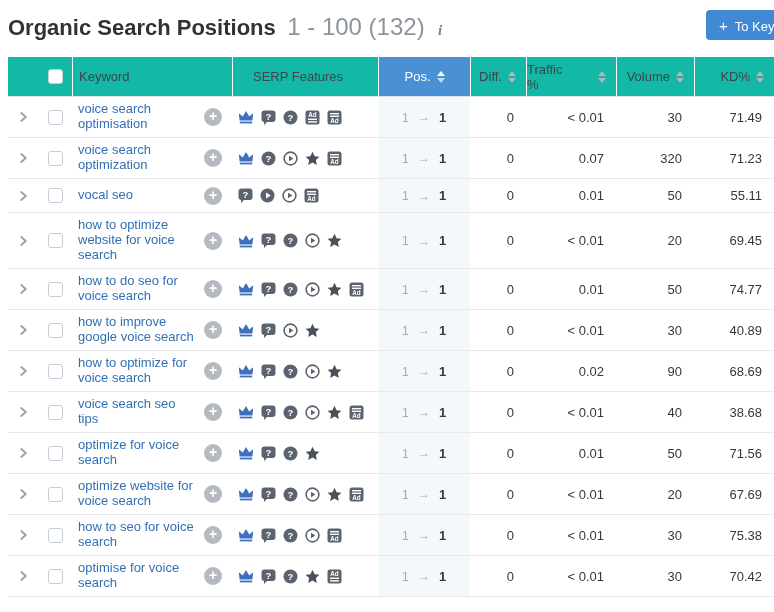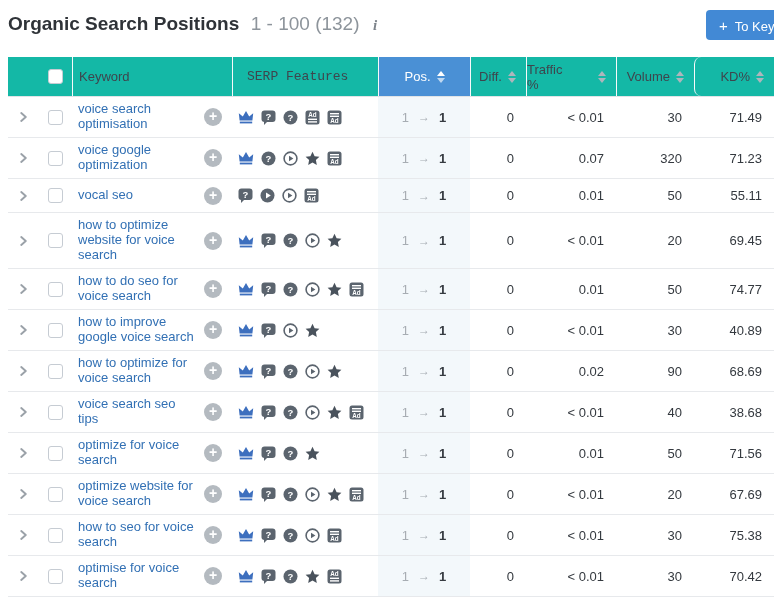--- a/index.html
+++ b/index.html
@@ -1,41 +1,41 @@
 <!DOCTYPE html>
 <html><head>
 <meta charset="utf-8">
 <style>
   * { margin:0; padding:0; box-sizing:border-box; }
   body { font-family:"Liberation Sans","DejaVu Sans",sans-serif; background:#fff; }
   .screen { position:relative; width:774px; height:612px; overflow:hidden; background:#fff; }
 
   
   .titlebar { padding:13px 8px 11px 8px; height:57px; }
-  .page-title { display:inline; font-size:19px; font-weight:700; color:#2f3338; }
-  .page-range { display:inline; font-size:19px; font-weight:400; color:#8d949b; margin-left:7px; }
+  .page-title { display:inline; font-size:22px; font-weight:700; color:#2f3338; }
+  .page-range { display:inline; font-size:24px; font-weight:400; color:#8d949b; margin-left:7px; }
   .info-i { display:inline; font-family:"Liberation Serif","DejaVu Serif",serif; font-style:italic; font-weight:700; font-size:15px; color:#7d848b; margin-left:9px; cursor:pointer; }
   .to-kw-btn { position:absolute; top:10px; left:706px; width:130px; height:30px; background:#4289d5; border:none; border-radius:4px; color:#fff; font-size:13px; font-family:inherit; text-align:left; padding-left:13px; cursor:pointer; }
   .to-kw-btn .plus { font-size:15px; font-weight:400; margin-right:7px; }
 
   
   .table { margin-left:8px; width:766px; font-size:13px; color:#363b41; }
   .thead { display:flex; background:#14b8a6; height:40px; border-bottom:1px solid #e0e4e7; }
   .th { display:flex; align-items:center; color:#3e454d; font-size:13px; position:relative; cursor:pointer; }
   .th.sep { border-left:1px solid #f8f9fa; }
   .th-expand { width:30px; cursor:default; }
   .th-check { width:34px; justify-content:center; cursor:default; }
   .th-keyword { width:160px; padding-left:6px; cursor:default; }
-  .th-serp { width:146px; padding-left:14px; cursor:default;font-family:Liberation Mono, monospace; }
+  .th-serp { width:146px; padding-left:20px; cursor:default; }
   .th-pos { width:92px; background:#4a90d5; color:#fff; justify-content:center; }
   .th-num { justify-content:flex-end; padding-right:10px; }
   .th-diff { width:56px; }
   .th-traffic { width:90px;gap:16px; }
   .th-volume { width:78px; }
-  .th-kd { width:80px;border-radius:7px; }
+  .th-kd { width:80px; }
 
   .sort { display:inline-flex; flex-direction:column; gap:2px; margin-left:6px; }
   .sort .up { width:0; height:0; border-left:4px solid transparent; border-right:4px solid transparent; border-bottom:5px solid #aeb5bc; }
   .sort .dn { width:0; height:0; border-left:4px solid transparent; border-right:4px solid transparent; border-top:5px solid #aeb5bc; }
   .sort.active .up { border-bottom-color:#ffffff; }
   .sort.active .dn { border-top-color:rgba(255,255,255,.65); }
 
   .row { display:flex; align-items:stretch; border-bottom:1px solid #e7e9ec; min-height:34px; }
   .cell { display:flex; align-items:center; }
   .c-expand { width:30px; justify-content:center; cursor:pointer; }
@@ -182,21 +182,21 @@
   <div class="row">
     <div class="cell c-expand">
       <svg width="9" height="10" viewBox="0 0 8 8">
               <path d="M2 0.5 L6 4 L2 7.5" stroke="#9aa1a8" stroke-width="1.7" fill="none" stroke-linecap="round" stroke-linejoin="round"></path>
             </svg>
     </div>
     <div class="cell c-check">
       <div class="checkbox"></div>
     </div>
     <div class="cell c-keyword">
-      <a class="kw-link">voice google optimization</a>
+      <a class="kw-link">voice search optimization</a>
       <span class="add-kw">+</span>
     </div>
     <div class="cell c-serp">
             <span class="sf">
               <svg width="16" height="14" viewBox="0 0 16 14">
                 <path fill="#3d6fbe" d="M1.6 10.4 L0.8 3.2 L4.8 6.6 L8 1 L11.2 6.6 L15.2 3.2 L14.4 10.4 Z"></path>
                 <rect x="1.8" y="11.6" width="12.4" height="1.8" fill="#3d6fbe"></rect>
               </svg>
             </span>
             <span class="sf">

